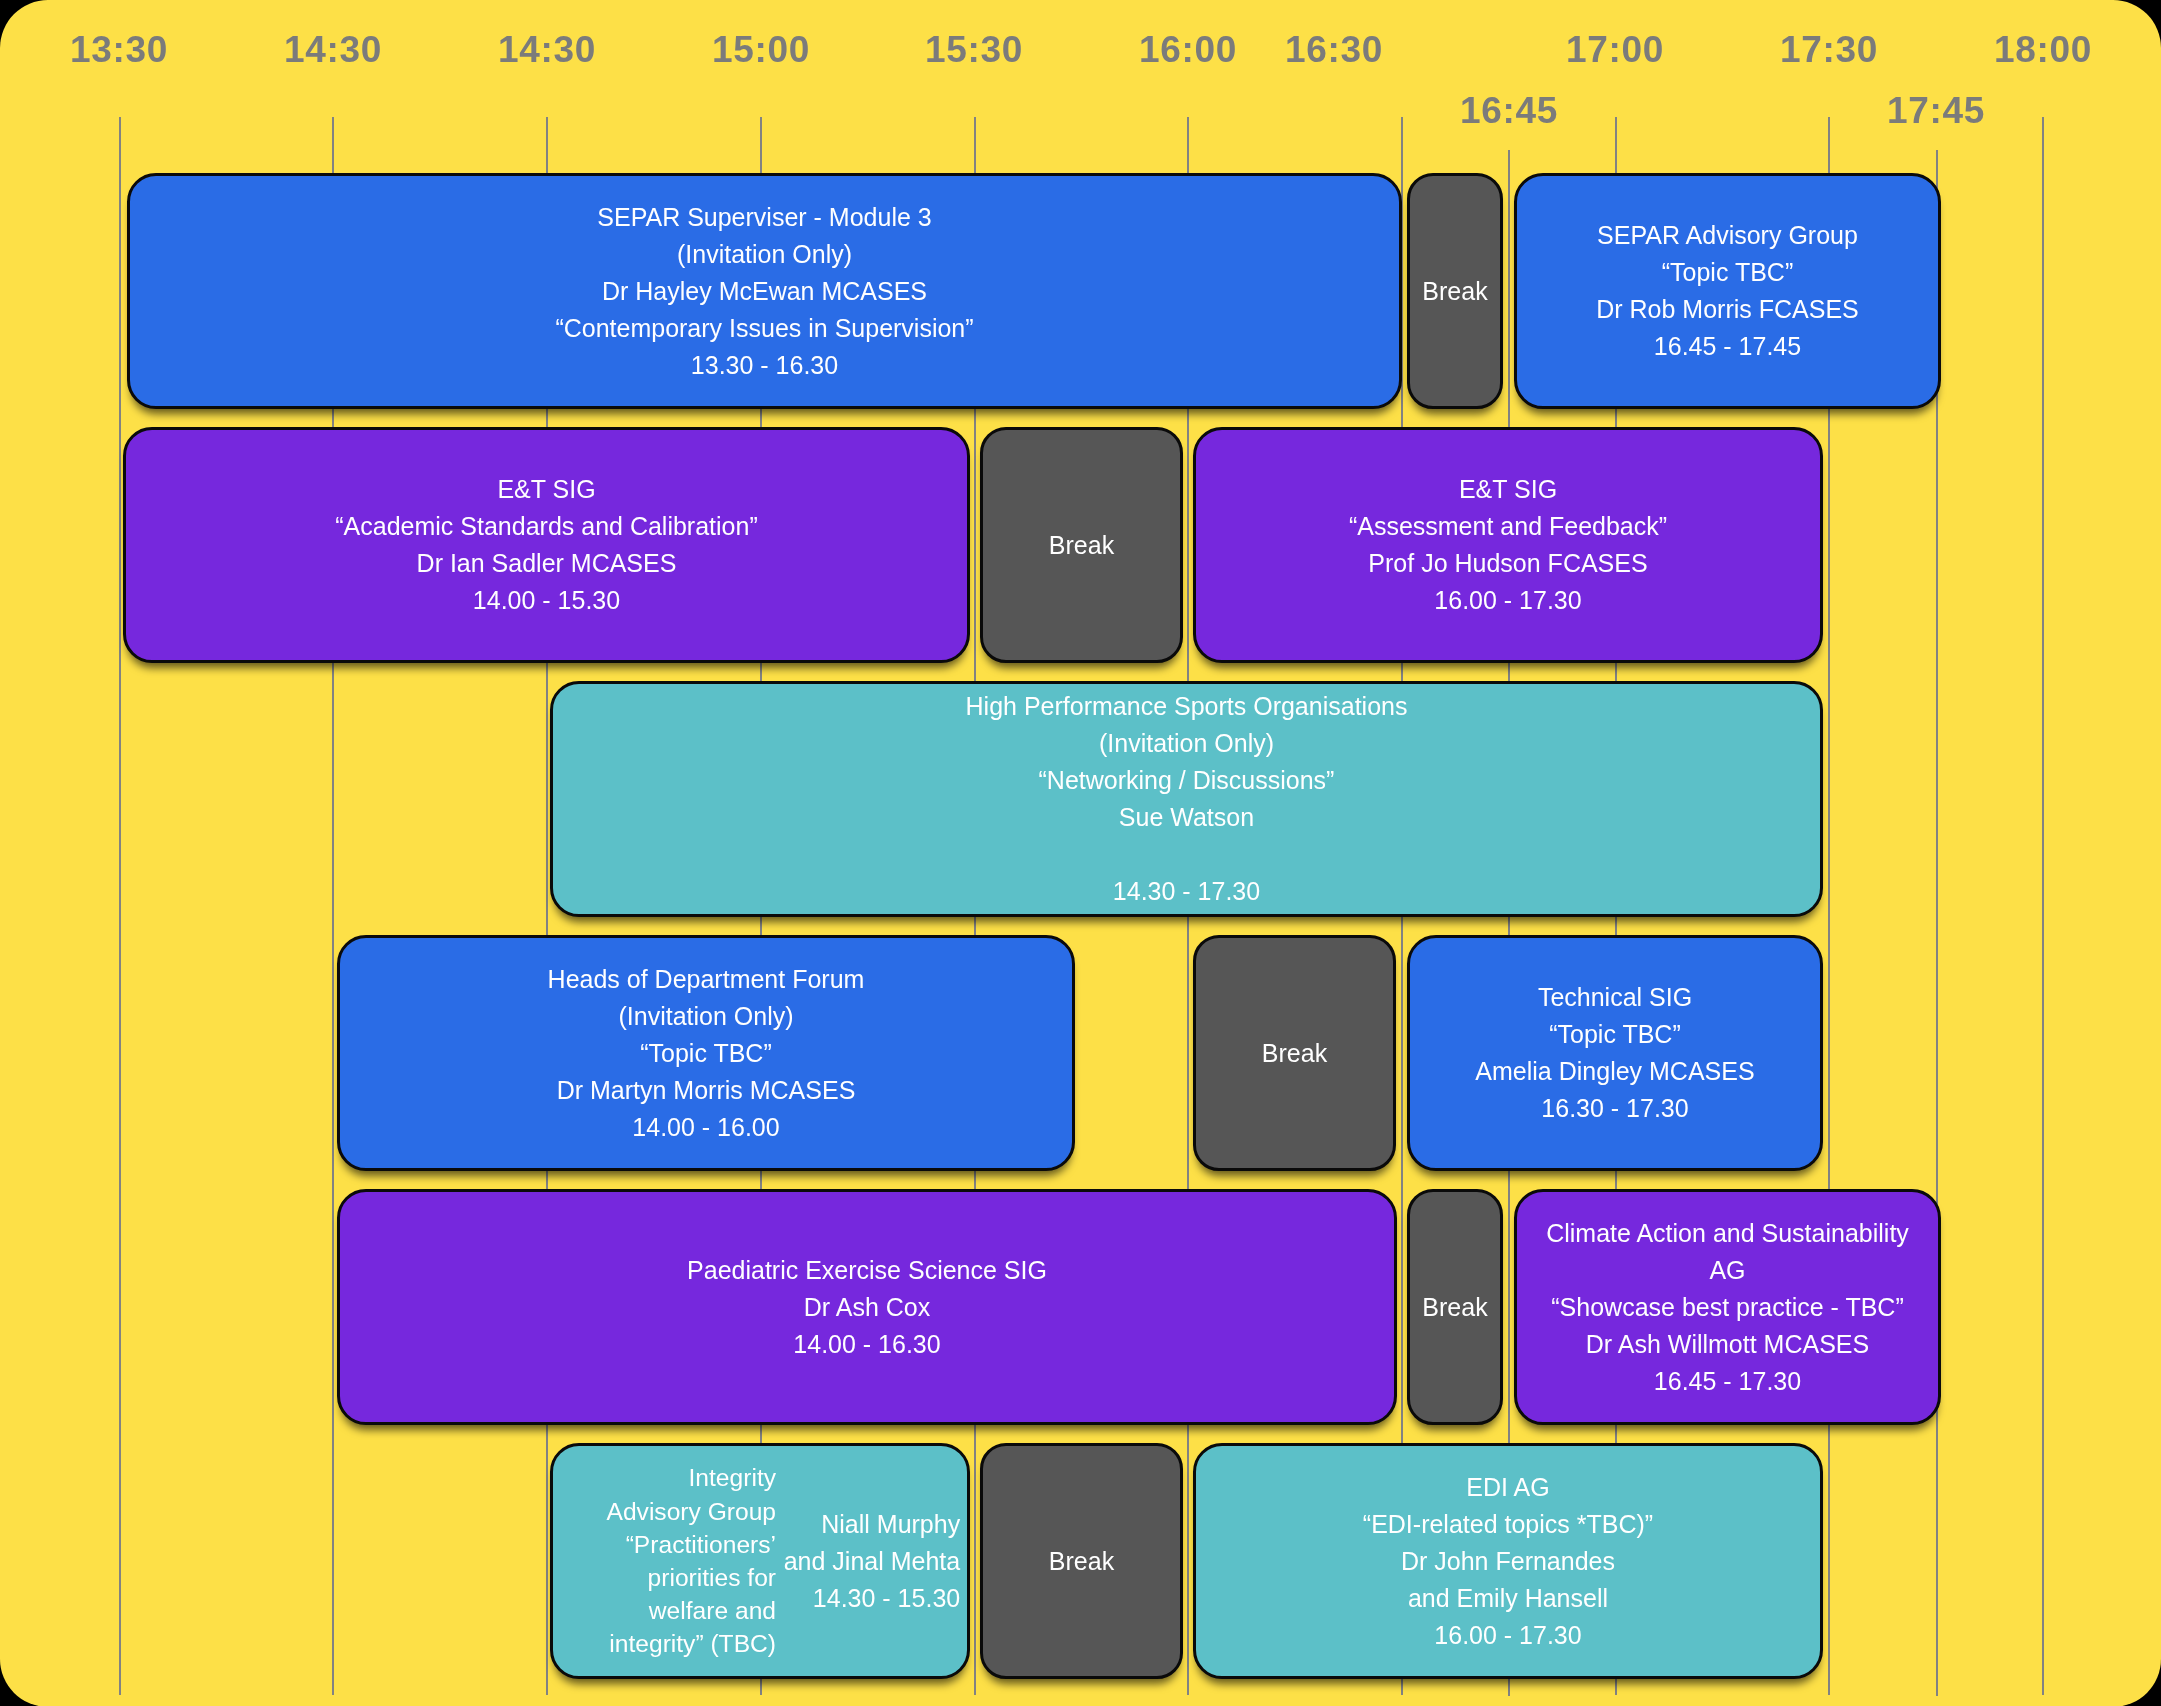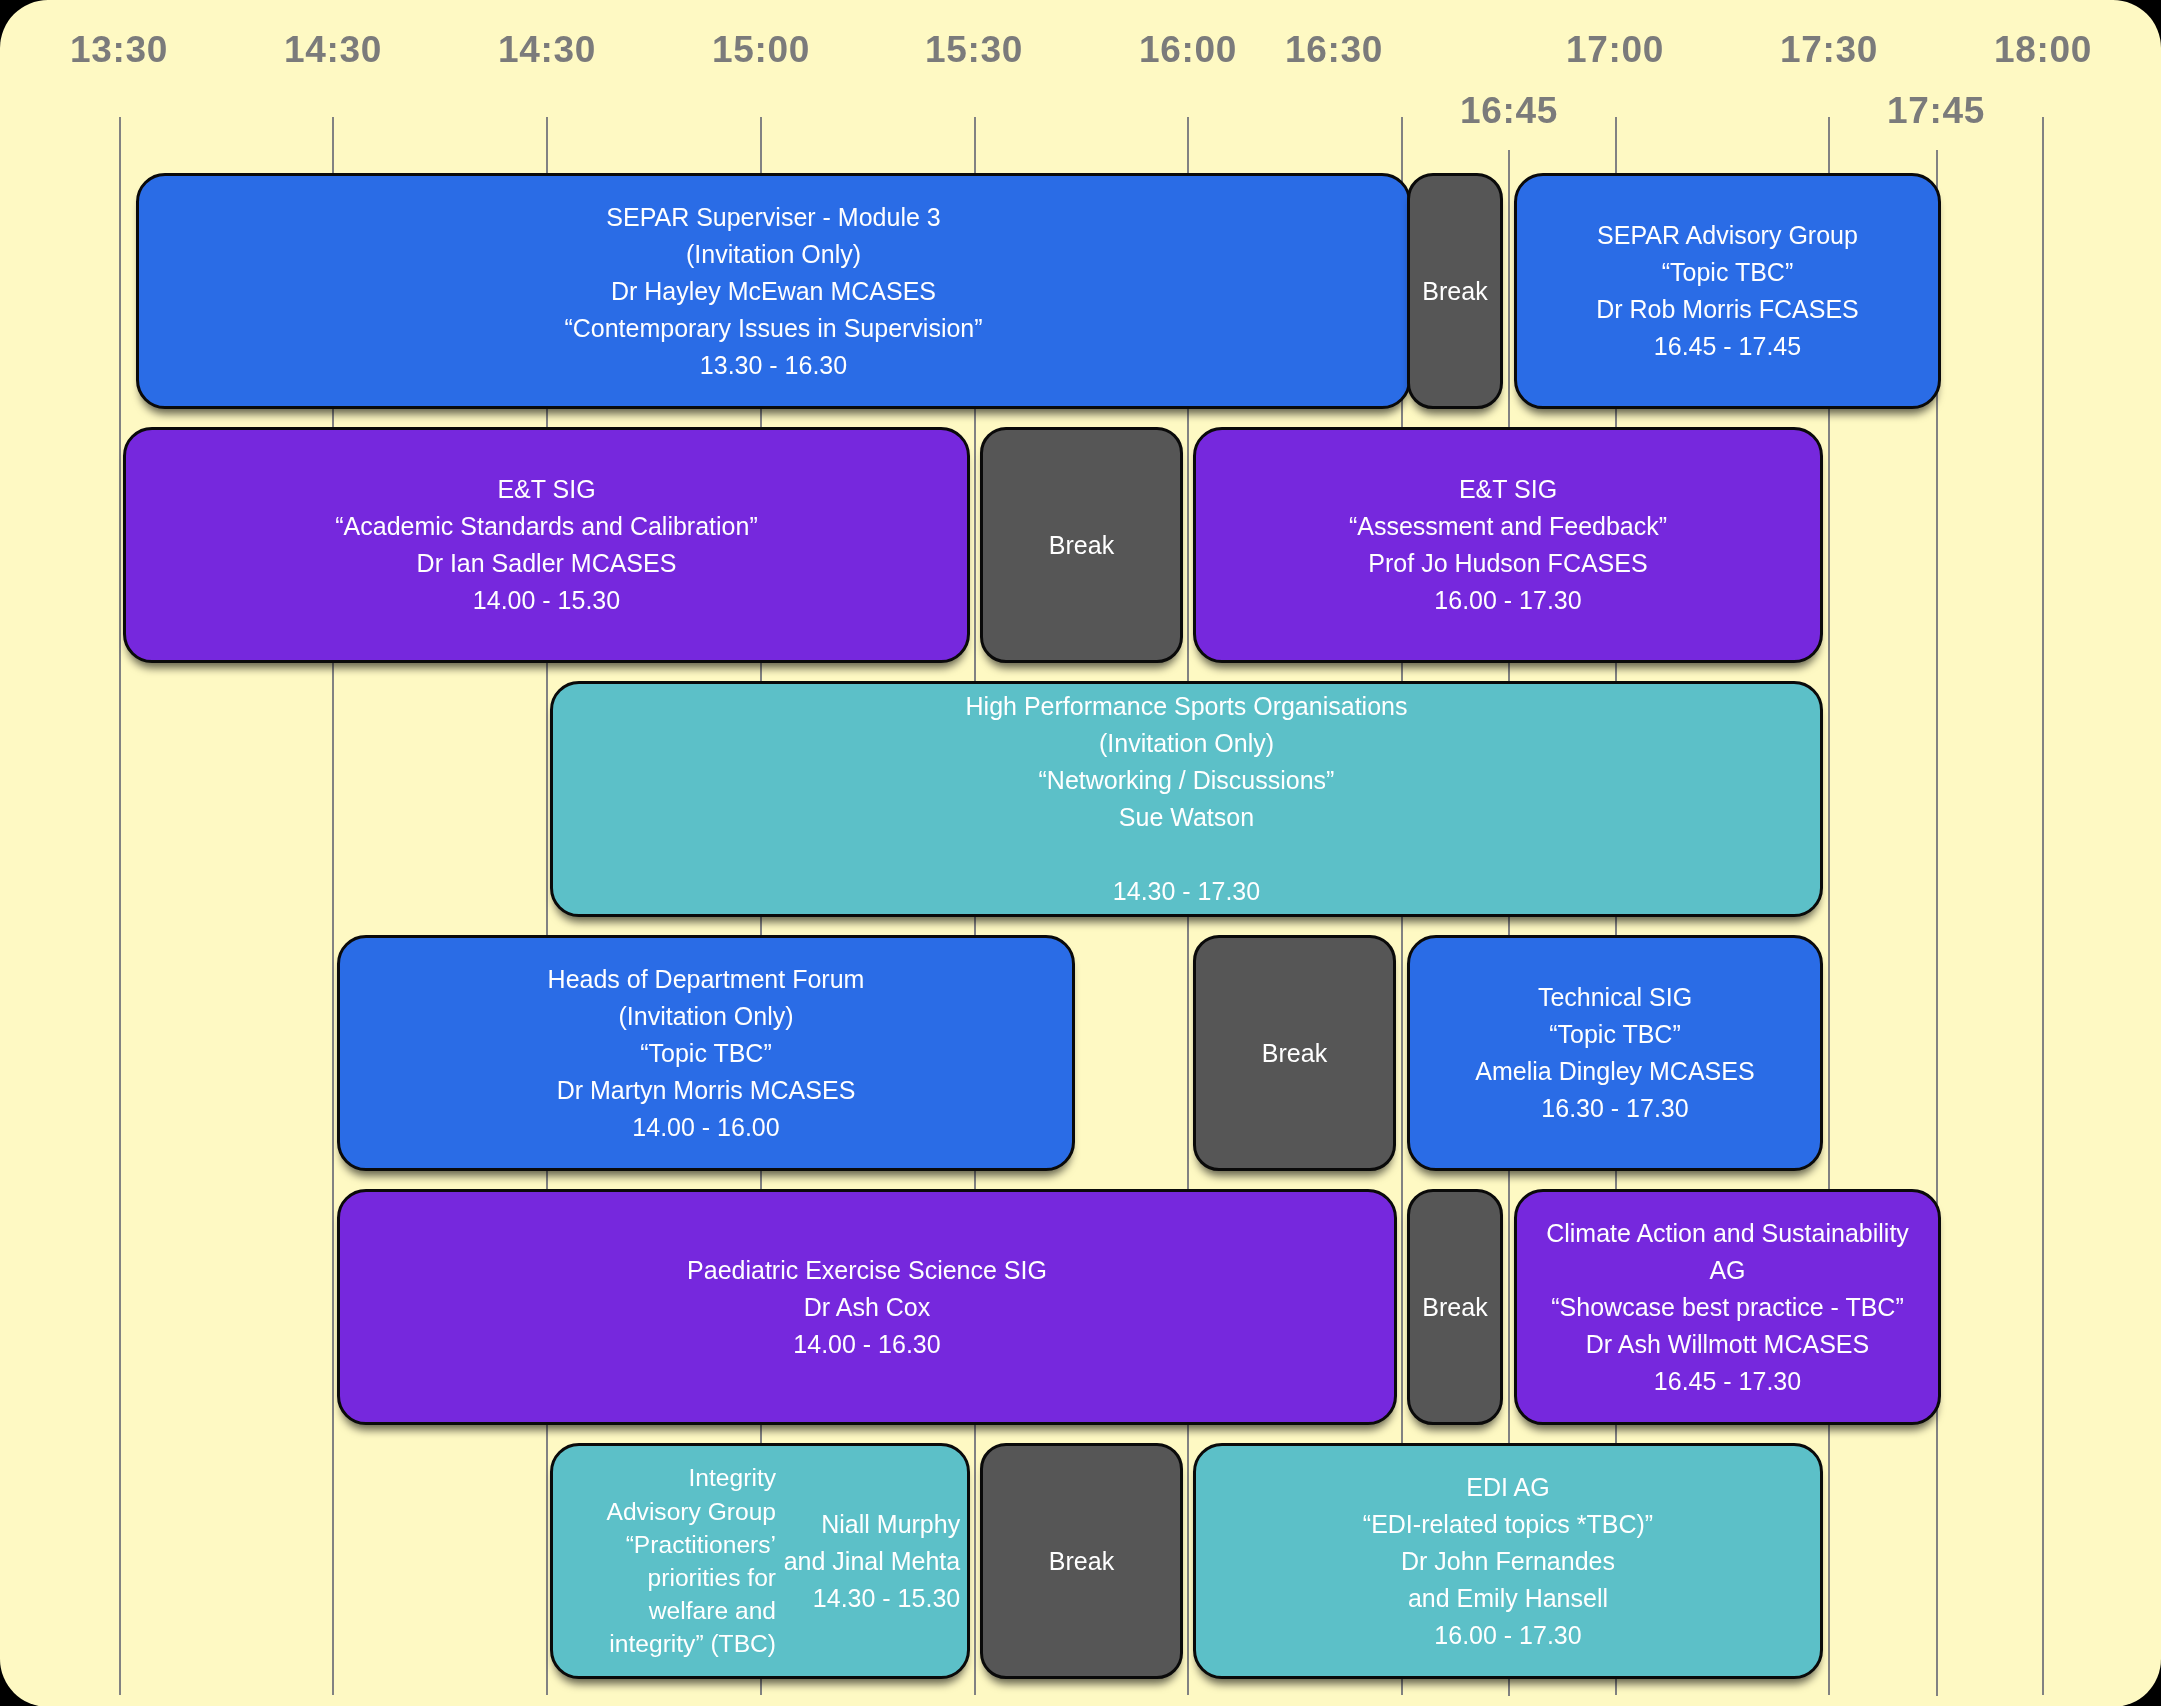--- a/index.html
+++ b/index.html
@@ -4,21 +4,21 @@
 <style>
   html,body{margin:0;padding:0;}
   body{
     width:2161px;height:1707px;
     background:#000;
     font-family:"Liberation Sans","DejaVu Sans",sans-serif;
     position:relative;
   }
   .canvas{
     position:absolute;left:0;top:0;width:2161px;height:1707px;
-    background:#fef9c3;border-radius:48px;overflow:hidden;
+    background:#fde047;border-radius:48px;overflow:hidden;
   }
   .gridline{
     position:absolute;width:2px;top:117px;height:1578px;
     background:#828282;
   }
   .gridline.minor{top:150px;height:1546px;}
   .time-label{
     position:absolute;transform:translateX(-50%);
     font-weight:bold;font-size:37px;color:#7b7b7b;letter-spacing:0.7px;
     white-space:nowrap;
@@ -70,21 +70,21 @@
   <div class="time-label major-label" style="left:761px">15:00</div>
   <div class="time-label major-label" style="left:974px">15:30</div>
   <div class="time-label major-label" style="left:1188px">16:00</div>
   <div class="time-label major-label" style="left:1334px">16:30</div>
   <div class="time-label major-label" style="left:1615px">17:00</div>
   <div class="time-label major-label" style="left:1829px">17:30</div>
   <div class="time-label major-label" style="left:2043px">18:00</div>
   <div class="time-label minor-label" style="left:1509px">16:45</div>
   <div class="time-label minor-label" style="left:1936px">17:45</div>
 
-  <div class="box blue" style="left:136px;top:173px;width:1275px">
+  <div class="box blue" style="left:127px;top:173px;width:1275px">
     <div class="line">SEPAR Superviser - Module 3</div>
     <div class="line">(Invitation Only)</div>
     <div class="line">Dr Hayley McEwan MCASES</div>
     <div class="line">“Contemporary Issues in Supervision”</div>
     <div class="line">13.30 - 16.30</div>
   </div>
   <div class="box gray break-box" style="left:1407px;top:173px;width:96px">
     <div class="line">Break</div>
   </div>
   <div class="box blue" style="left:1514px;top:173px;width:427px">

